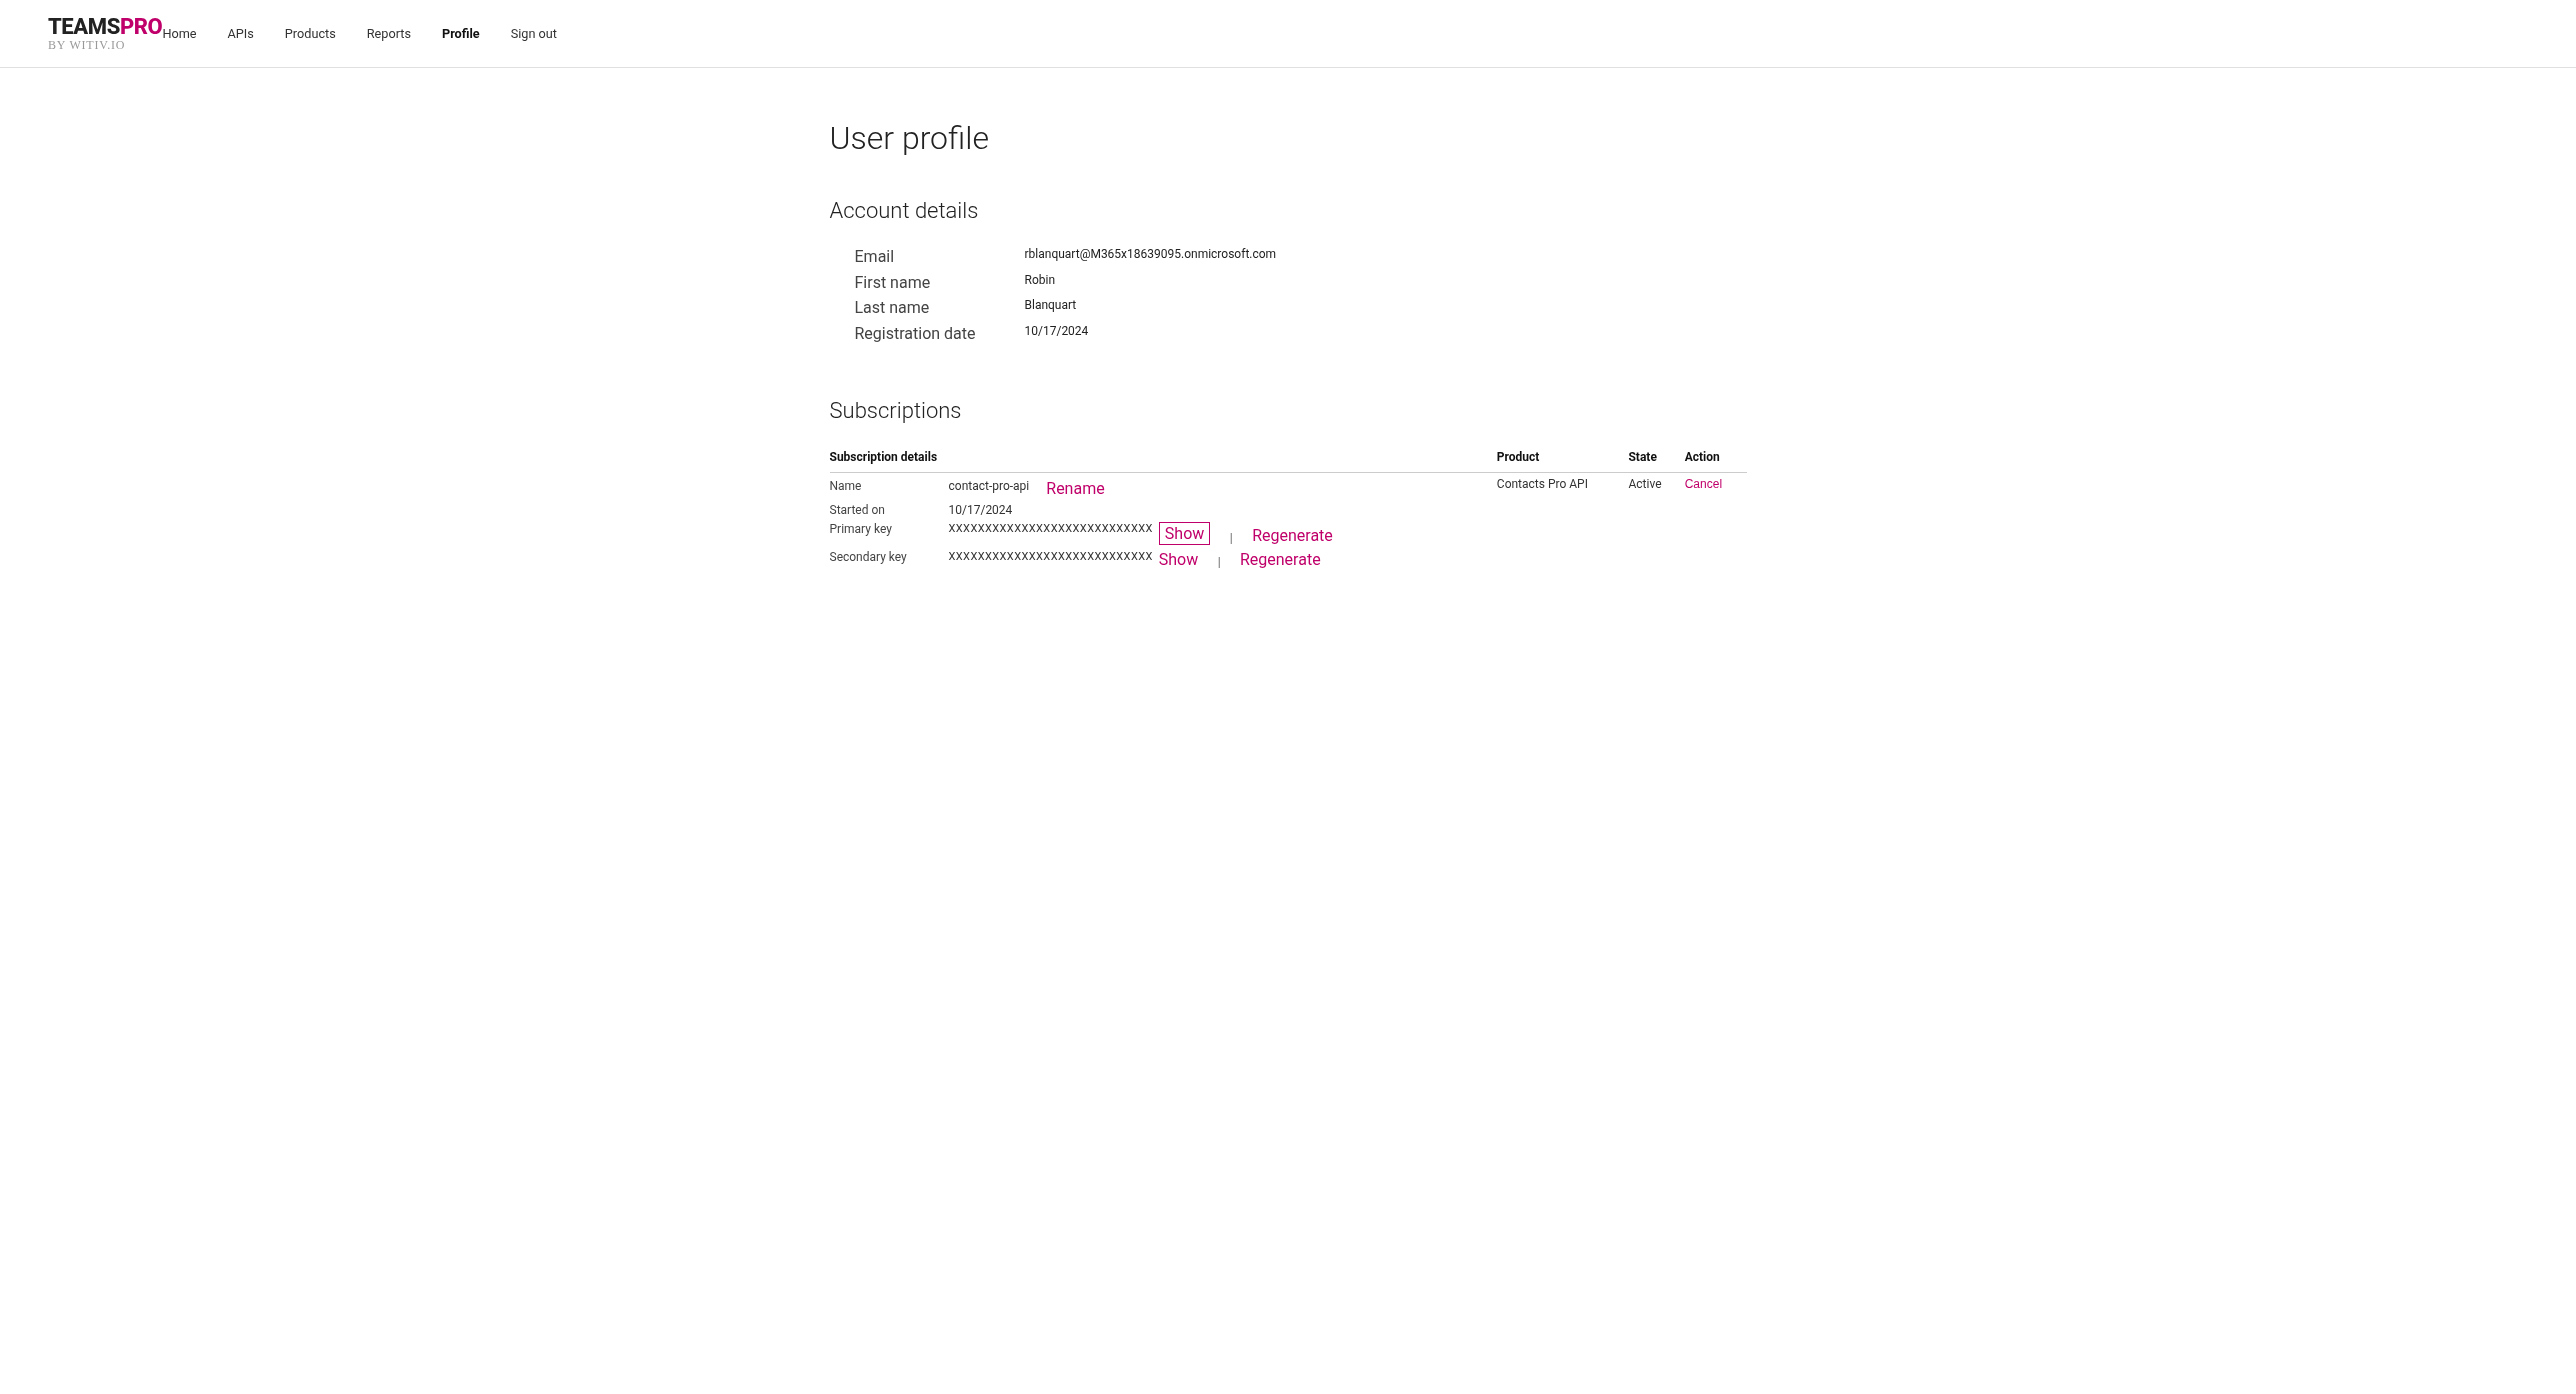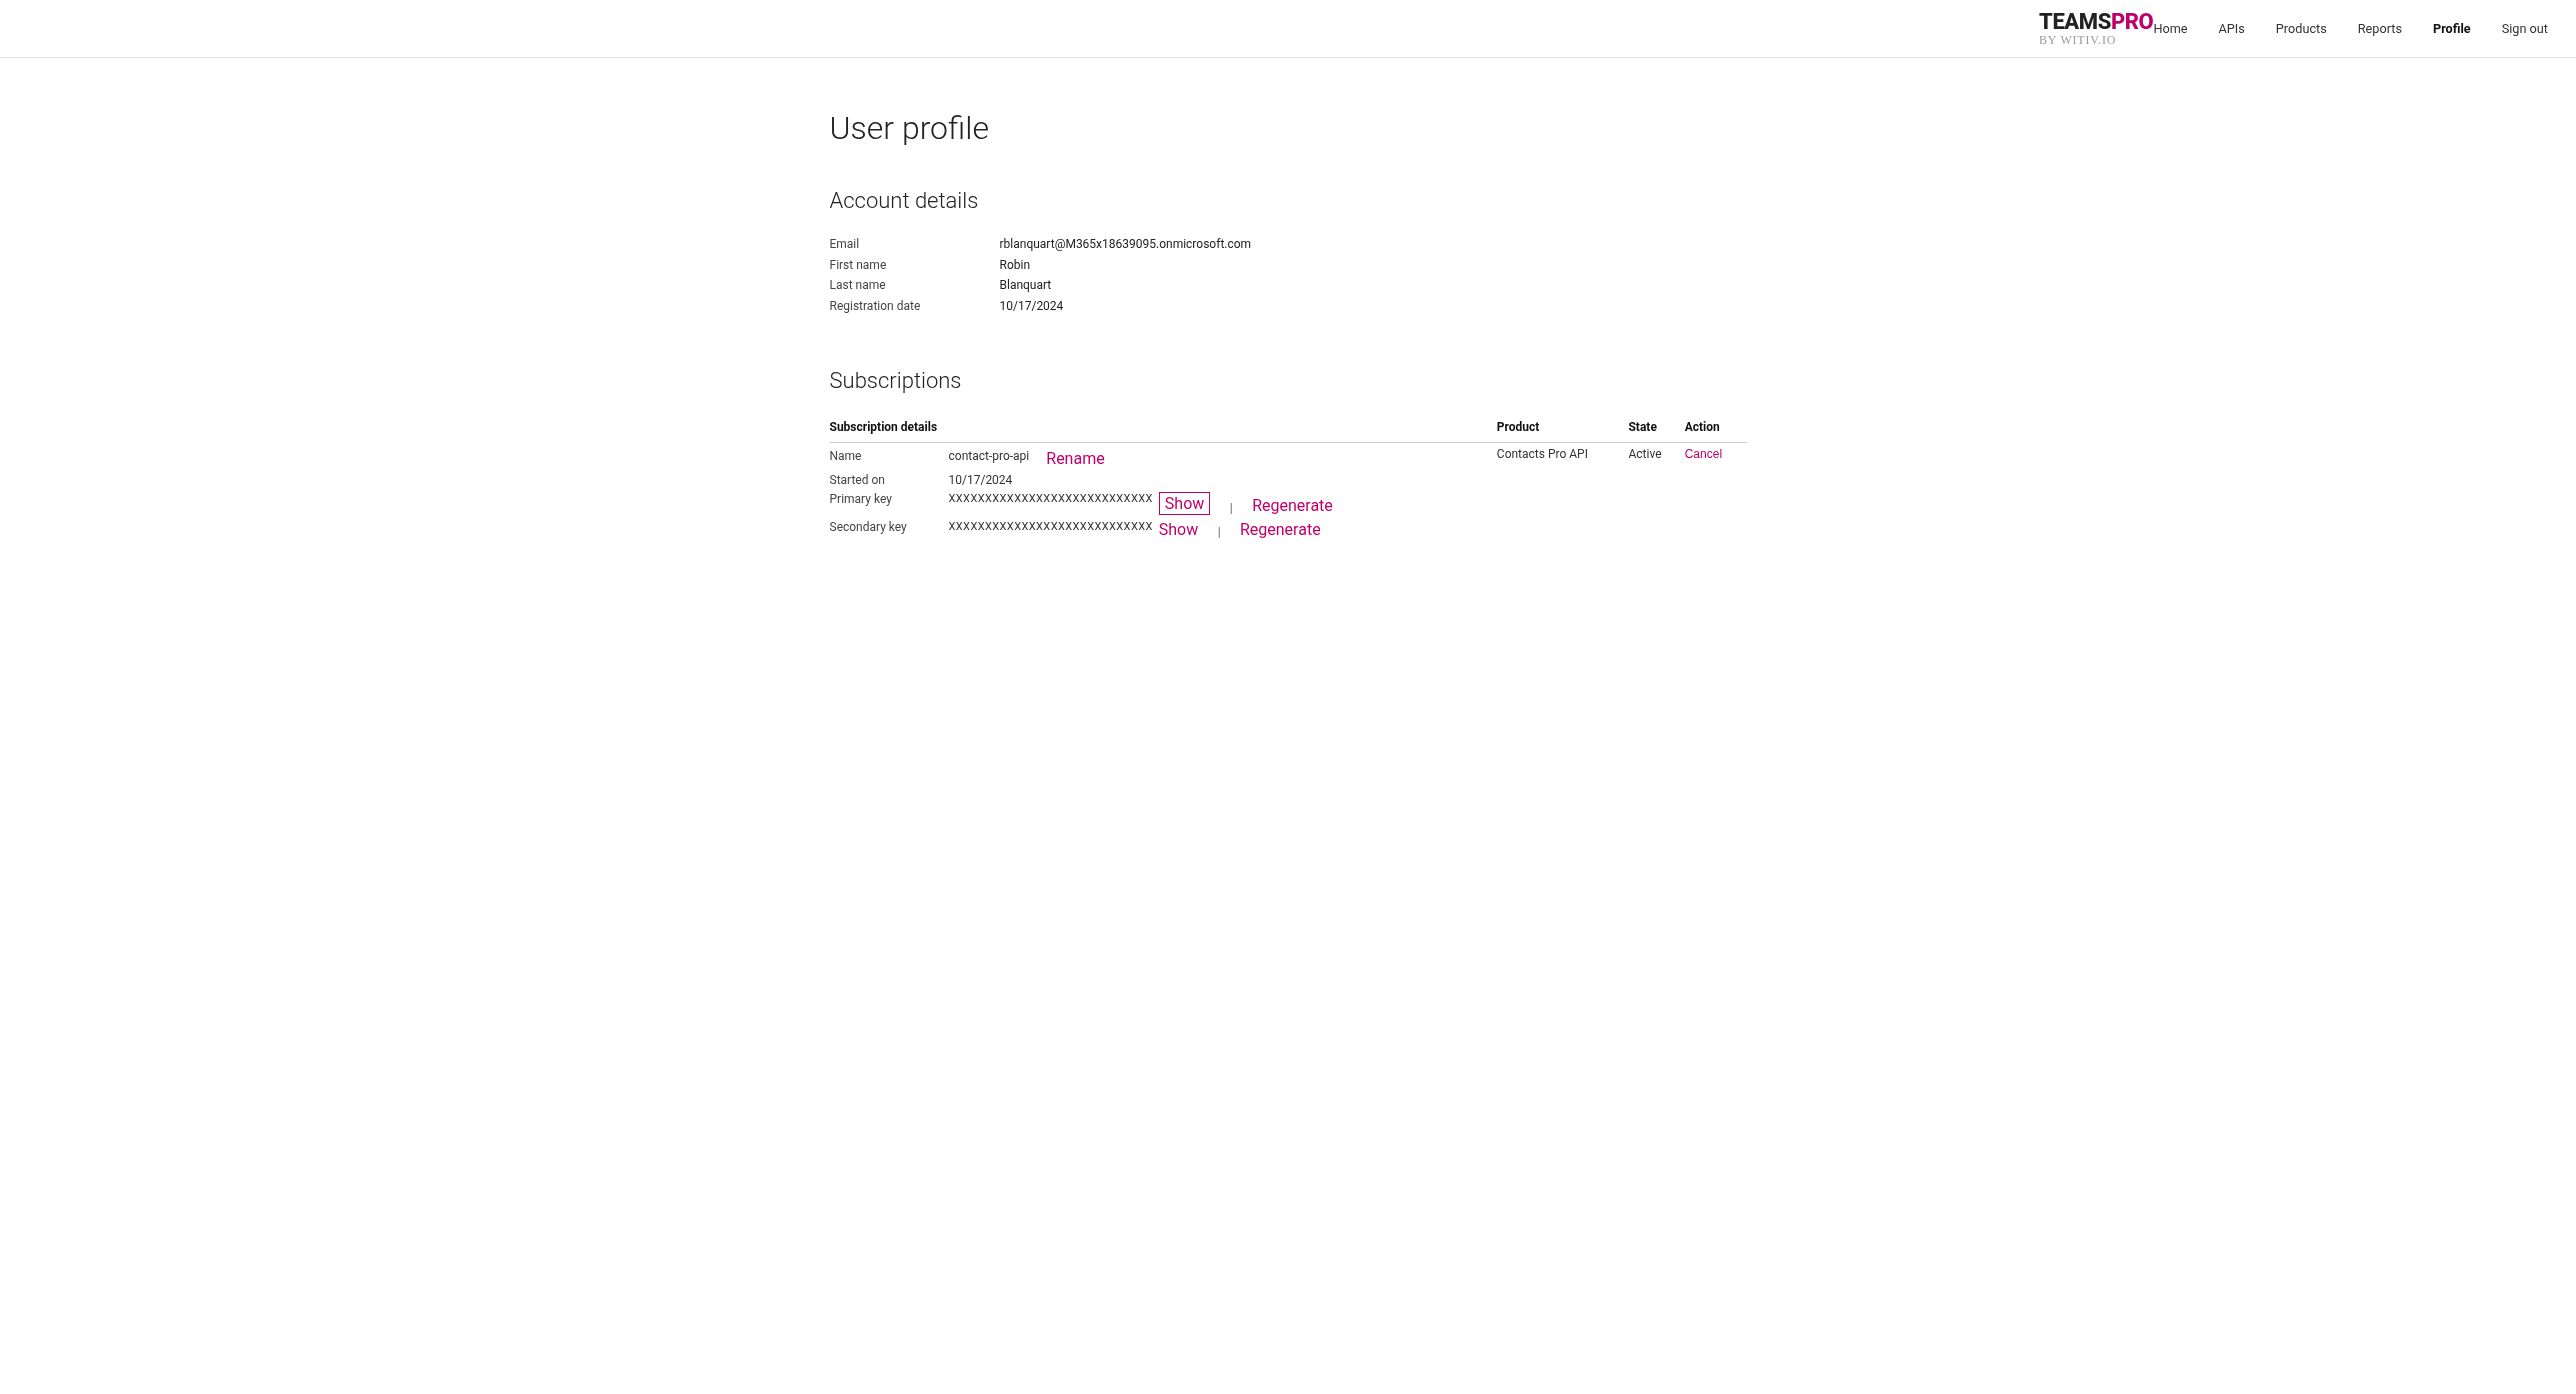--- a/index.html
+++ b/index.html
@@ -12,23 +12,23 @@
       font-family: -apple-system, BlinkMacSystemFont, 'Segoe UI', Roboto, sans-serif;
       background: #ffffff;
       color: #333;
       font-size: 12.7px;
     }
 
     
     header {
       display: flex;
       align-items: center;
-      justify-content: flex-end;
-      padding: 0 28px;
-      height: 58px;
+      justify-content: flex-start;
+      padding: 0 48px;
+      height: 68px;
       border-bottom: 0.8px solid #e0e0e0;
     }
 
     .logo-teams {
       font-size: 22px;
       font-weight: 800;
       color: #222;
       letter-spacing: -0.4px;
     }
 
@@ -105,21 +105,22 @@
 
     .field-row {
       display: flex;
       gap: 0;
       padding: 3.4px 0;
     }
 
     .field-label {
       width: 170px;
       color: #444;
-      font-size: 12px;
+      font-size: 16px;
+      margin-left: 25px;
     }
 
     .field-value {
       color: #222;
       font-size: 12px;
     }
 
     .button-row {
       display: flex;
       gap: 13.6px;

